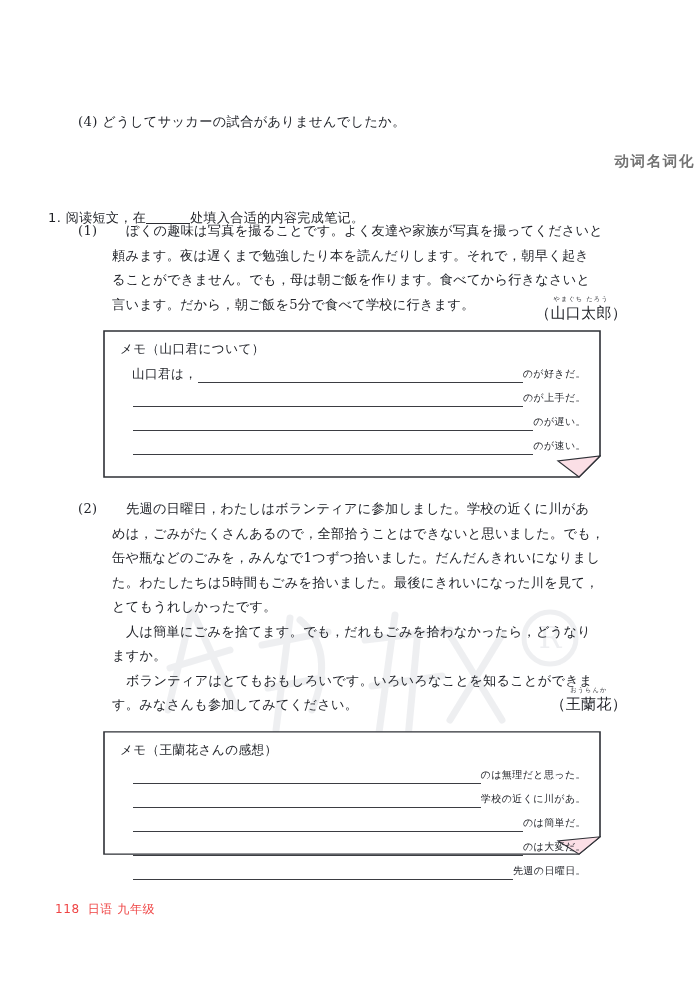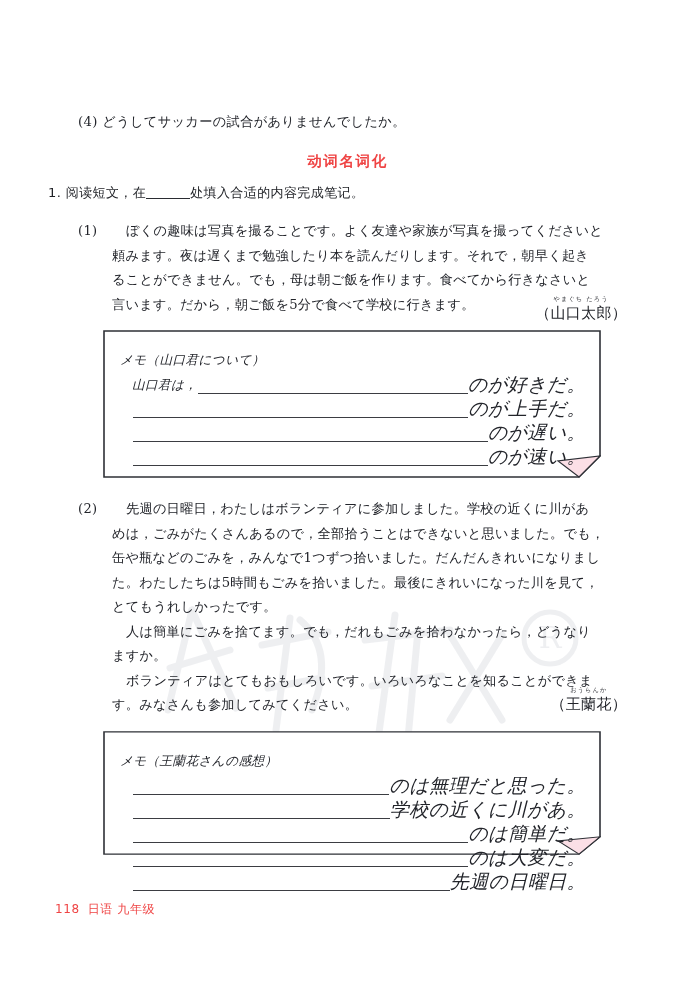--- a/index.html
+++ b/index.html
@@ -59,33 +59,33 @@
   }
   #q3 { top: 63px; }
   #q4 { top: 110px; }
 
   
   .section-heading {
     position: absolute;
     left: 0;
     top: 152px;
     width: 695px;
-    text-align: center;
+    text-align: right;
     font-family: "DejaVu Sans", "Liberation Sans", sans-serif;
     font-weight: bold;
     font-size: 14.5px;
     letter-spacing: 1.6px;
-    color: #ef4444;
+    color: #737373;
   }
 
   
   .instruction {
     position: absolute;
     left: 48px;
-    top: 184px;
+    top: 209px;
     font-family: "DejaVu Sans", "Liberation Sans", sans-serif;
     font-size: 13px;
     letter-spacing: 0.4px;
     color: #1d1f24;
     white-space: nowrap;
   }
   .instruction .num {
     font-family: "DejaVu Sans", "Liberation Sans", sans-serif;
   }
   .blankspan {
@@ -165,22 +165,21 @@
   .memo-frame {
     position: absolute;
     inset: 0;
     pointer-events: none;
   }
   .memo-frame svg { width: 100%; height: 100%; display: block; }
 
   .memo-inner {
     position: relative;
     z-index: 1;
-    padding: 20px 15px 0 17px;
-    font-style: italic;
+    padding: 9px 15px 0 17px;
   }
   .memo-title {
     font-size: 12.6px;
     line-height: 20px;
     letter-spacing: 0.4px;
     white-space: nowrap;
   }
 
   .memo-row {
     display: flex;
@@ -194,21 +193,21 @@
     letter-spacing: 0.4px;
     padding-left: 12px;
     padding-right: 1px;
   }
   .memo-row .rule {
     flex: 1 1 auto;
     border-bottom: 1px solid #3b3d42;
     height: 17px;
   }
   .memo-row .suffix {
-    font-size: 19px;
+    font-size: 10px;
     line-height: 19px;
     letter-spacing: 0.4px;
     padding-left: 0px;
     text-align: center;
   }
 
   
   .footer {
     position: absolute;
     left: 55px;

